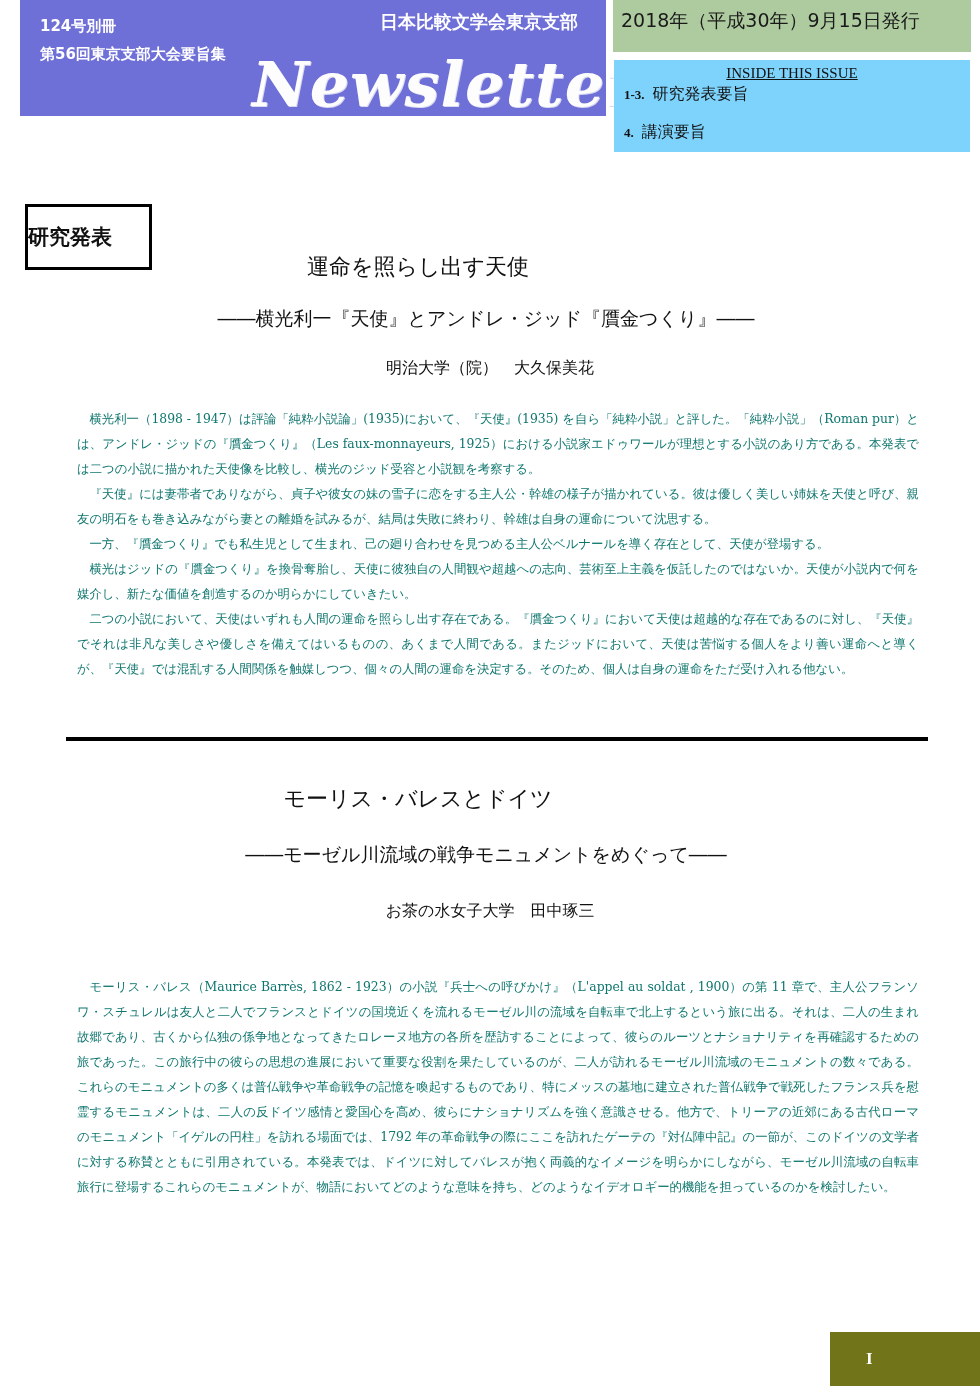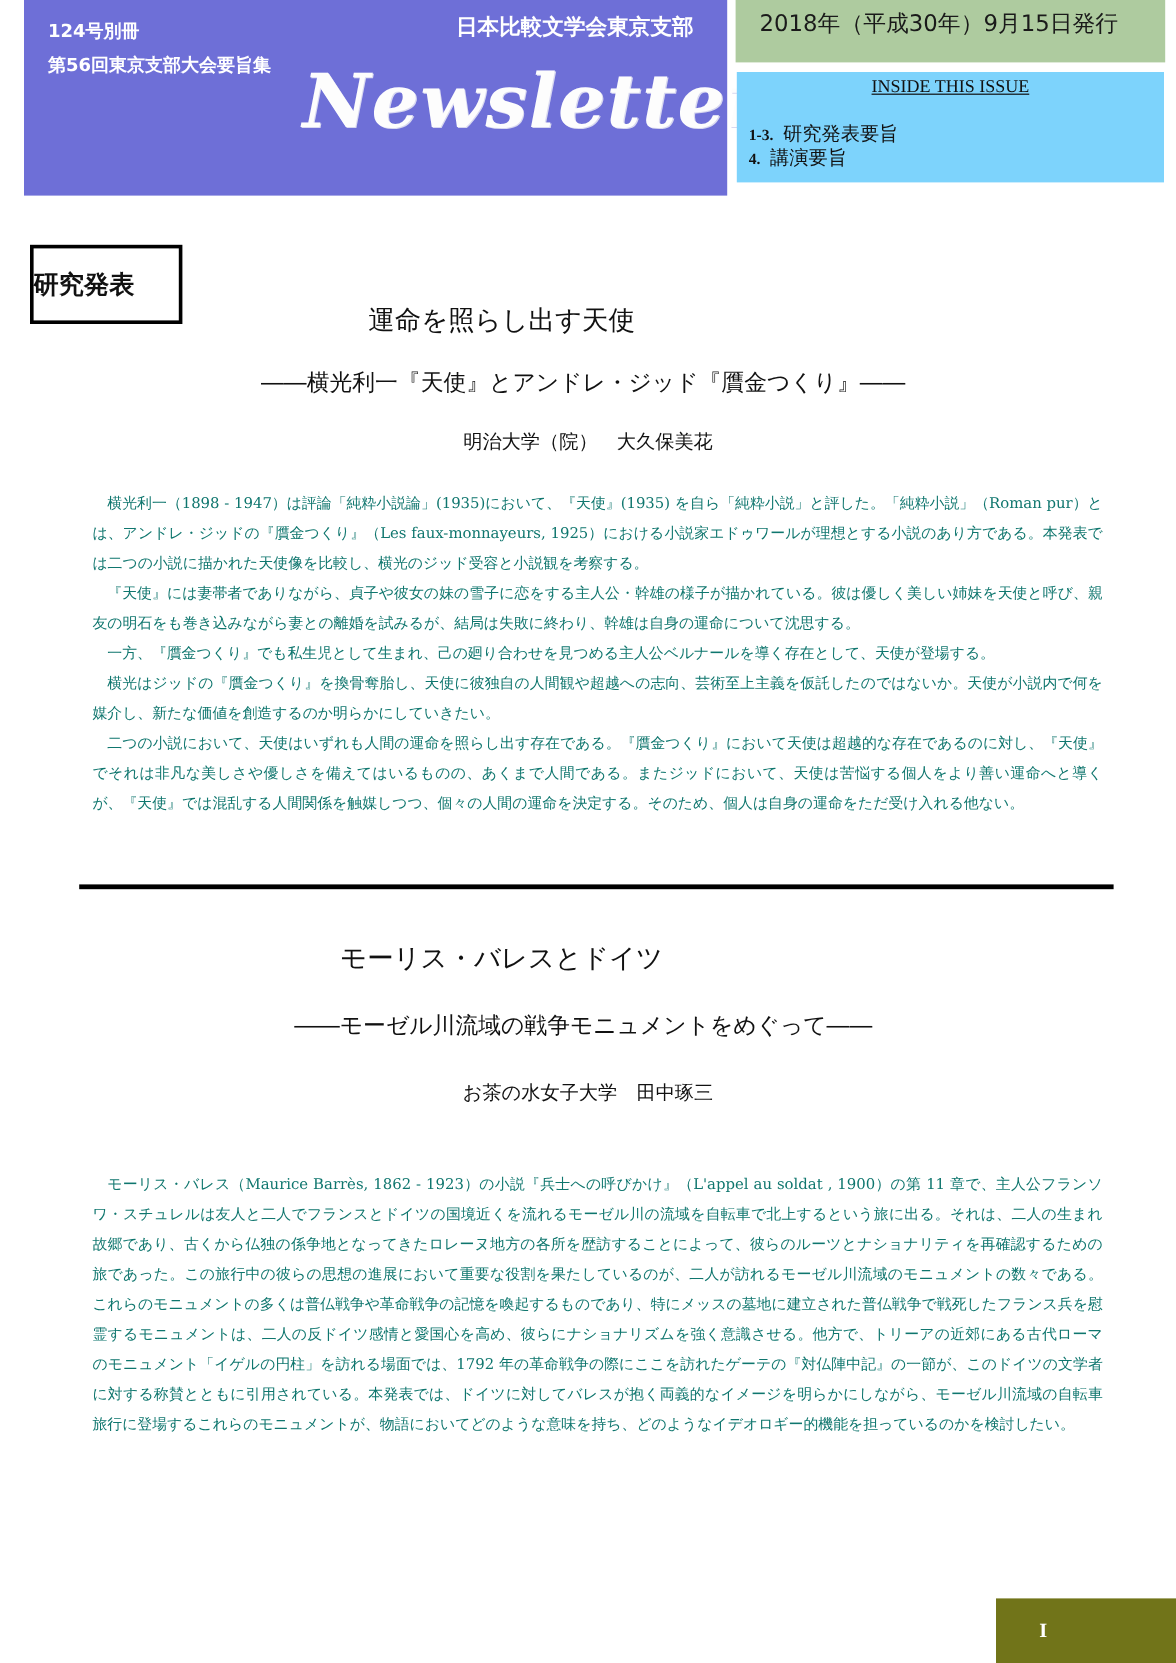--- a/index.html
+++ b/index.html
@@ -2,35 +2,35 @@
 <html><head>
 <meta charset="utf-8">
 <style>
   html, body { margin: 0; padding: 0; }
   body {
     width: 980px; height: 1386px; position: relative; overflow: hidden;
     background: #ffffff; color: #111;
     font-family: "DejaVu Sans", "Liberation Sans", sans-serif;
   }
   .masthead {
-    position: absolute; left: 20px; top: 0; width: 586px; height: 163px;
+    position: absolute; left: 20px; top: 0; width: 586px; height: 116px;
     background: #6e6fd7; color: #fff;
   }
   .mh-issue { position: absolute; left: 20px; top: 12px; font-size: 15px; font-weight: bold; line-height: 28px; }
   .mh-society { position: absolute; right: 28px; top: 10px; font-size: 18px; font-weight: bold; }
   .mh-title {
     position: absolute; left: 232px; top: 50px; font-size: 62px; line-height: 70px;
     font-family: "DejaVu Serif", "Liberation Serif", serif; font-weight: bold; font-style: italic;
     letter-spacing: 1px; color: #fdfdfd;
     text-shadow: 1px 1px 0 #d8d8f0;
   }
   .datebar {
     position: absolute; left: 613px; top: 0; width: 358px; height: 52px;
     background: #aecb9f; color: #1a1a1a;
-    font-size: 19px; line-height: 40px; padding-left: 20px; box-sizing: border-box;
+    font-size: 19px; line-height: 40px; padding-left: 8px; box-sizing: border-box;
   }
   .issuebox {
     position: absolute; left: 614px; top: 60px; width: 356px; height: 92px;
     background: #7dd3fc;
     font-family: "Liberation Serif", "DejaVu Serif", serif;
   }
   .issue-head { text-align: center; font-size: 15px; text-decoration: underline; margin-top: 5px; }
   .issue-item { position: absolute; left: 10px; font-size: 16px; }
   .issue-item .num { font-weight: bold; font-size: 13px; margin-right: 8px; }
   .section-label {
@@ -64,21 +64,21 @@
     <div>第56回東京支部大会要旨集</div>
   </div>
   <div class="mh-society">日本比較文学会東京支部</div>
   <div class="mh-title">Newsletter</div>
 </header>
 
 <div class="datebar">2018年（平成30年）9月15日発行</div>
 
 <aside class="issuebox">
   <div class="issue-head">INSIDE THIS ISSUE</div>
-  <div class="issue-item" style="top:42px;">
+  <div class="issue-item" style="top:24px;">
     <span class="num">1-3.</span><span>研究発表要旨</span>
   </div>
   <div class="issue-item" style="top:62px;">
     <span class="num">4.</span><span>講演要旨</span>
   </div>
 </aside>
 
 <div class="section-label">研究発表</div>
 
 <h2 class="article-title" style="top:252px; margin:0; font-weight:normal;">運命を照らし出す天使</h2>

